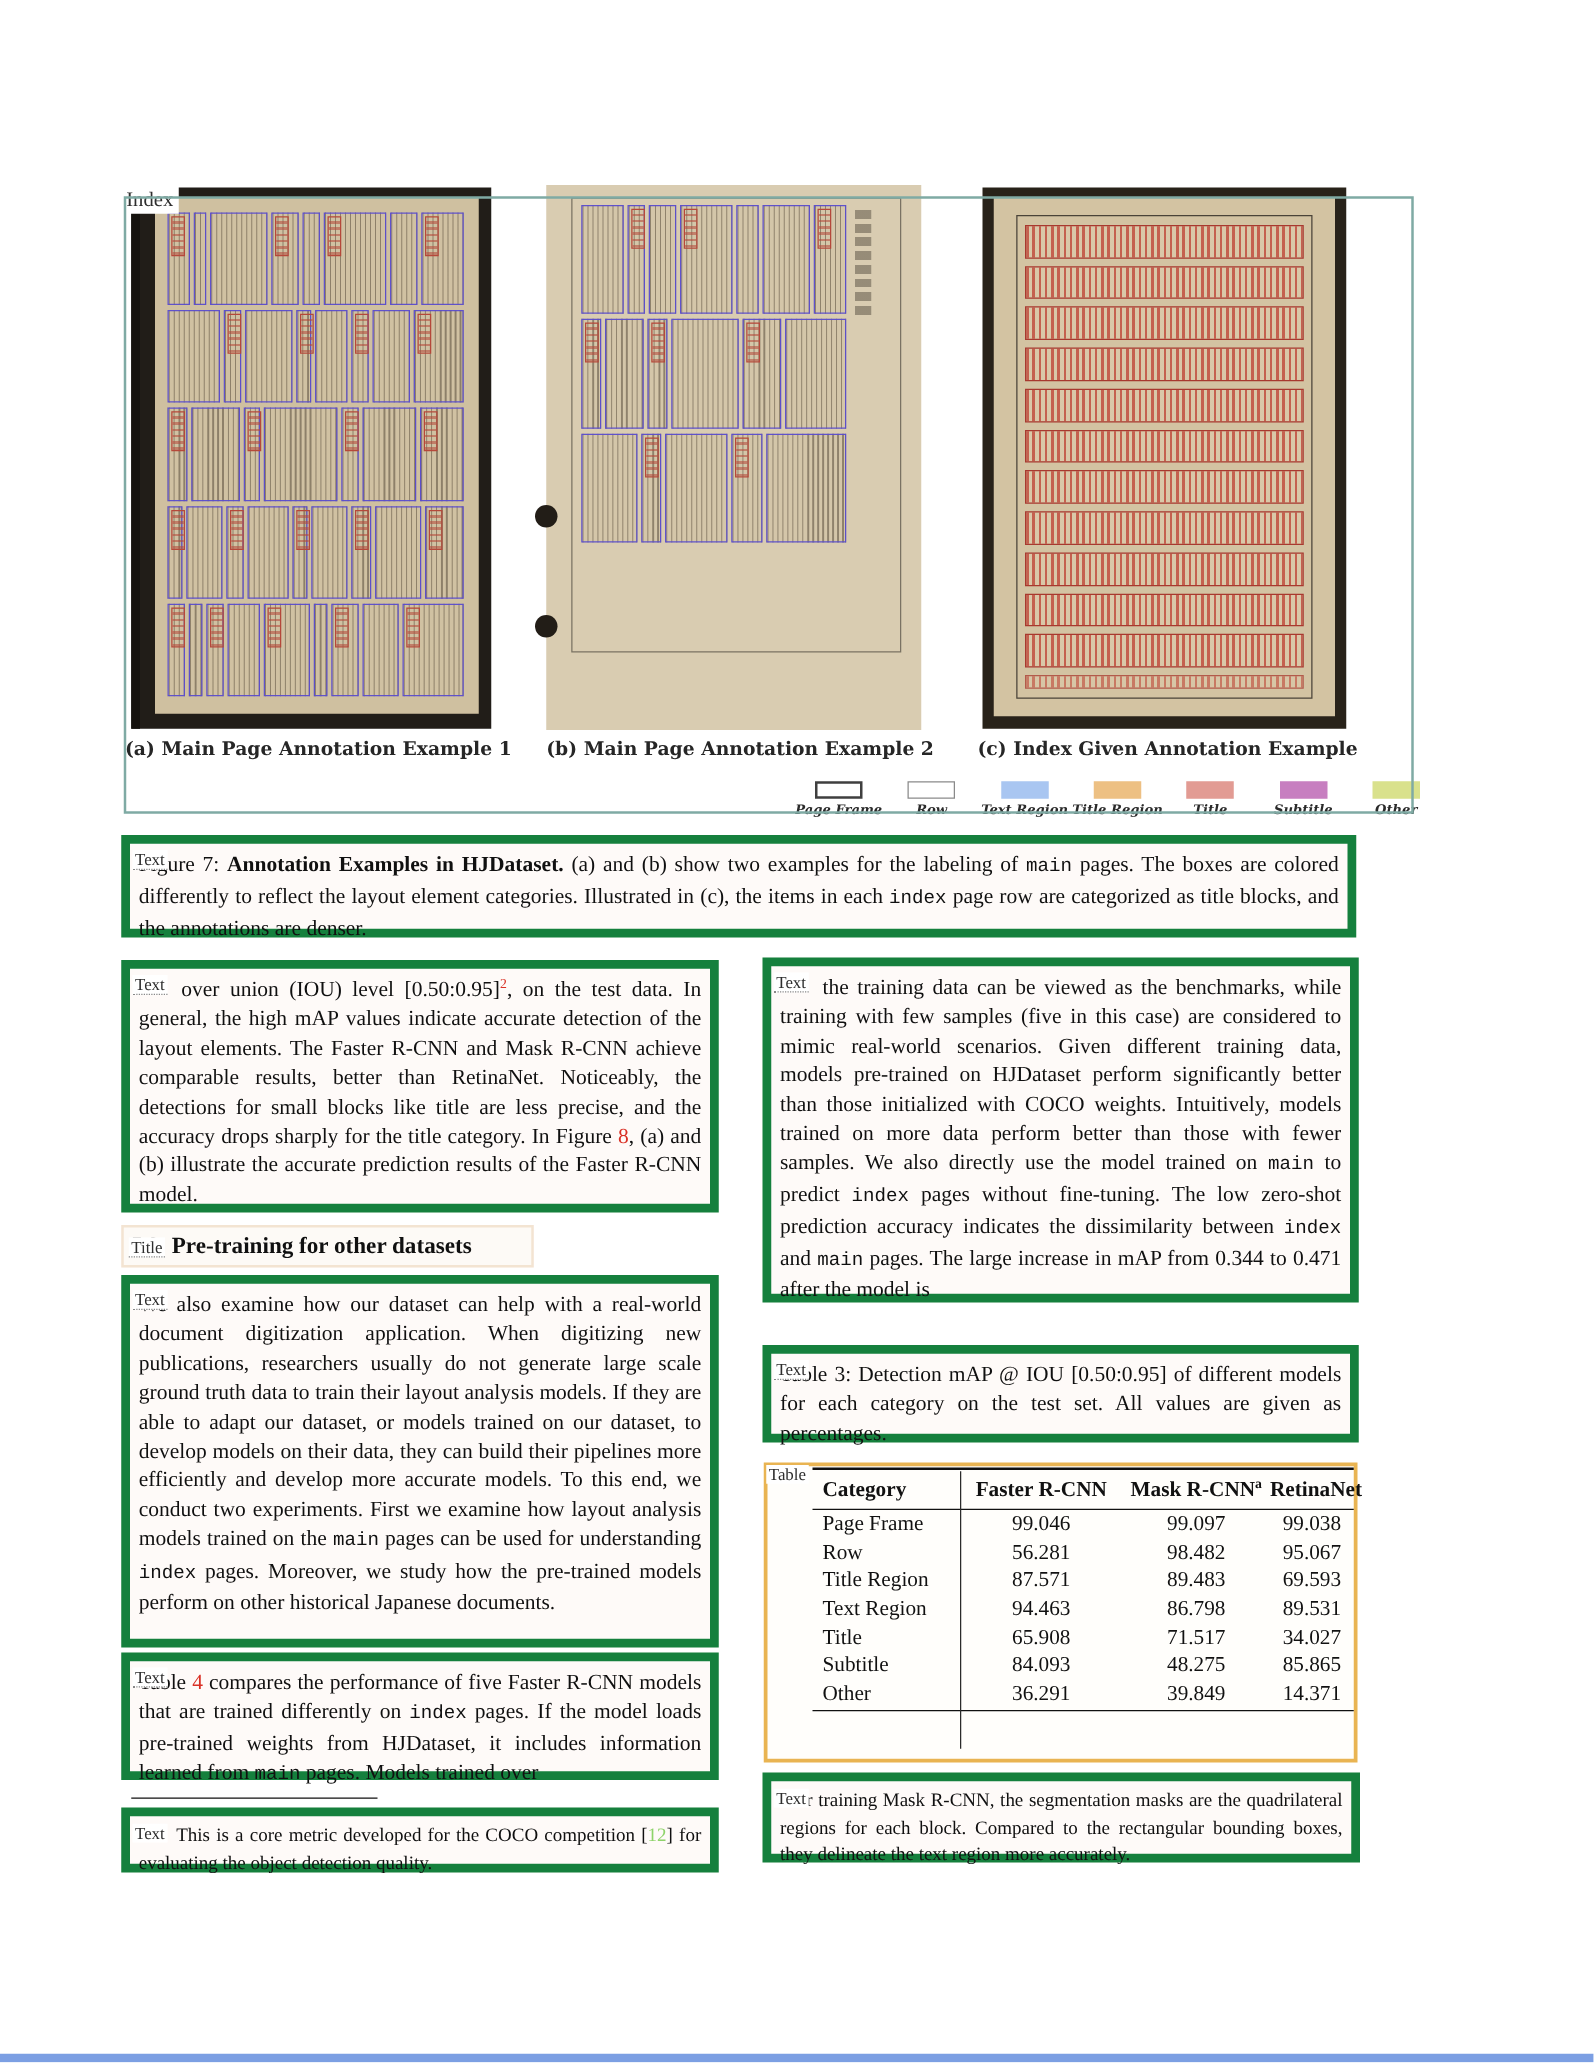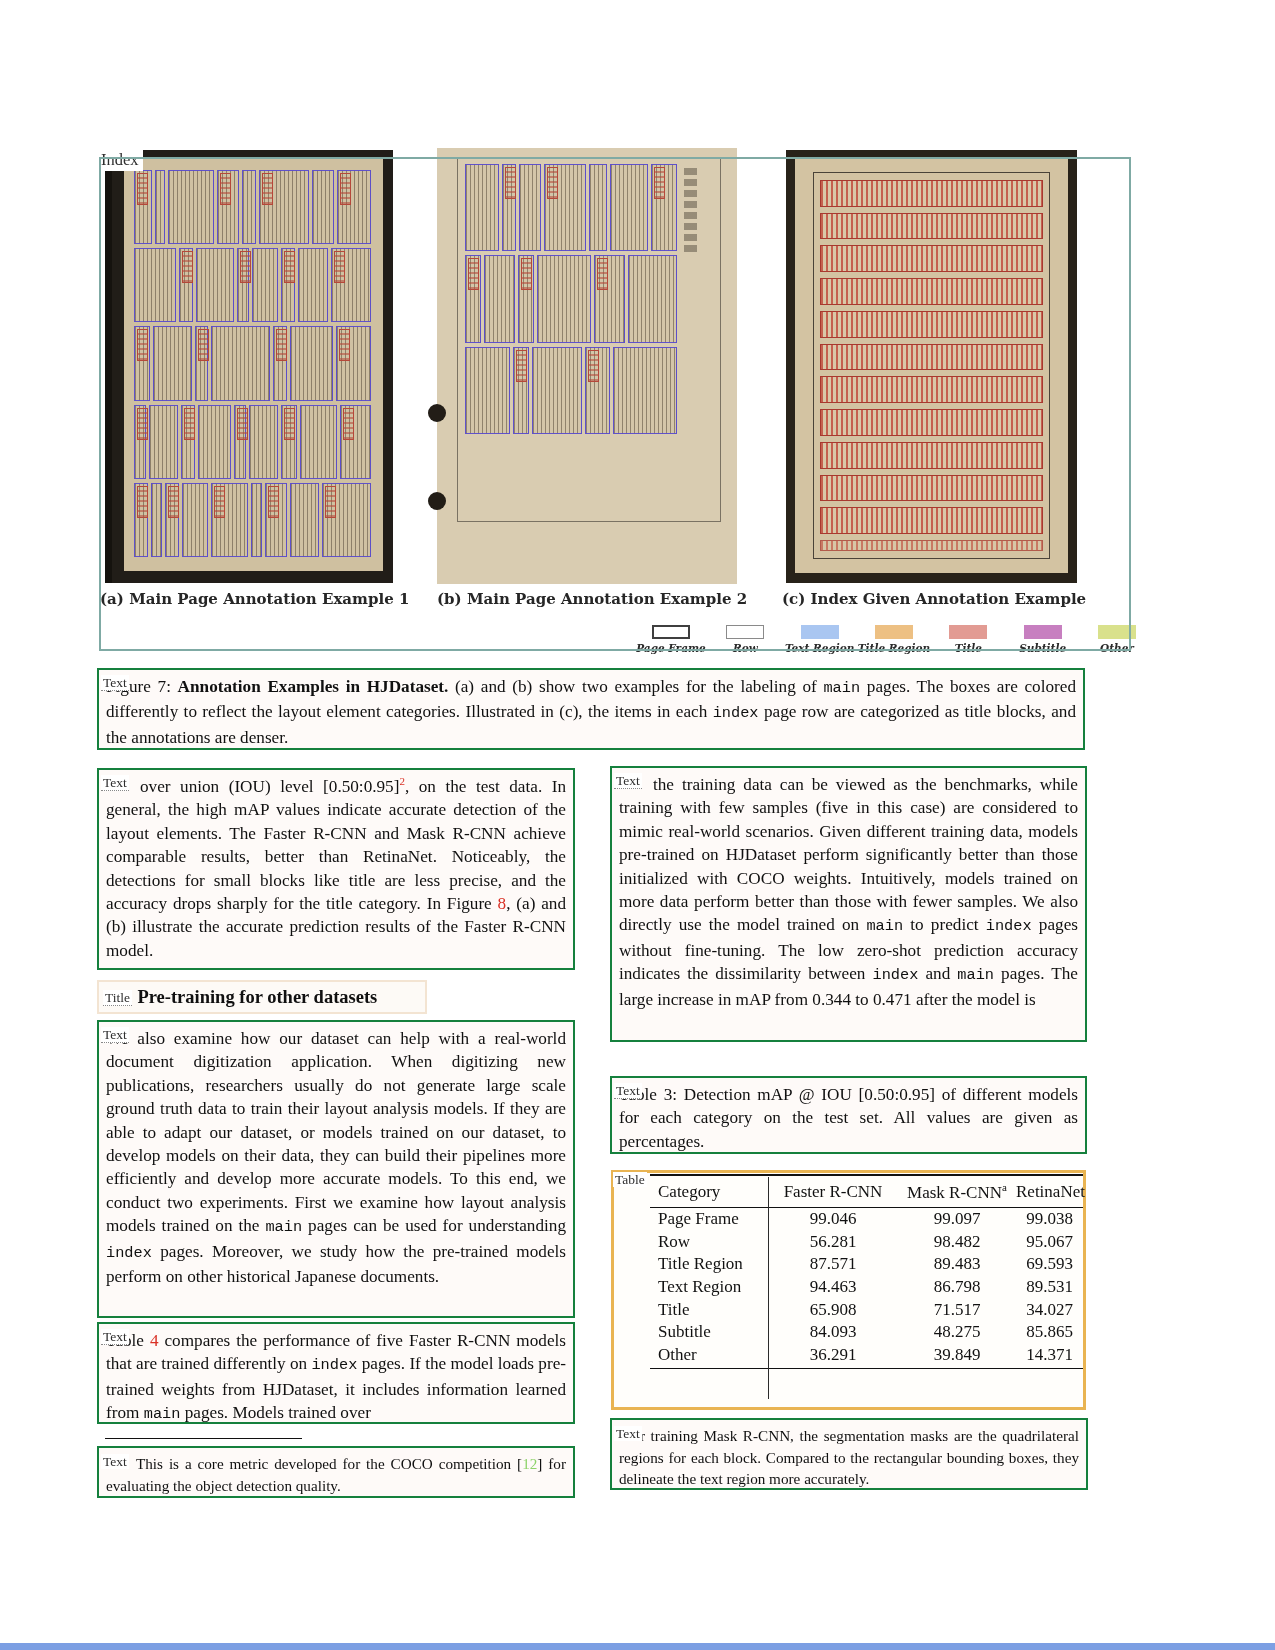--- a/index.html
+++ b/index.html
@@ -2,21 +2,21 @@
 <html><head>
 <meta charset="utf-8">
 <style>
   html,body{margin:0;padding:0;background:#ffffff;}
   .page{position:relative;width:1275px;height:1650px;background:#fff;overflow:hidden;
         font-family:"Liberation Serif",serif;color:#101010;}
 
   
   .anno{position:absolute;box-sizing:border-box;}
   .anno.fig{border:2.5px solid #7faaa4;background:transparent;z-index:6;pointer-events:none;}
-  .anno.txt{border:2px solid #15803d;background:rgba(246,203,188,0.10);z-index:3;}
+  .anno.txt{border:7px solid #15803d;background:rgba(246,203,188,0.10);z-index:3;}
   .anno.ttl{border:2px solid #f3e4d2;background:rgba(250,241,229,0.35);z-index:3;}
   .anno.tbl{border:3px solid #e9b452;background:rgba(248,230,195,0.06);z-index:3;}
   .anno-label{position:absolute;font-family:"Liberation Serif",serif;font-size:13.5px;line-height:15px;
         color:#2e2e2e;background:#fff;padding:0 2px;z-index:5;}
   .anno-label.dotted{border-bottom:1px dotted #888;}
   .anno-label.big{font-size:16.5px;line-height:20px;padding:1px 4px;}
 
   
   .para{position:relative;padding:5px 7px 0 7px;font-size:17.2px;line-height:23.4px;
         text-align:justify;color:#101010;}
@@ -58,21 +58,21 @@
   
   .legend{position:absolute;left:634px;top:625px;width:520px;display:flex;justify-content:space-between;z-index:2;}
   .legend-item{width:74px;display:flex;flex-direction:column;align-items:center;}
   .swatch{width:38px;height:14px;box-sizing:border-box;}
   .legend-label{margin-top:3px;font-family:"DejaVu Serif",serif;font-weight:700;font-style:italic;
        font-size:10.5px;color:#2a2a2a;white-space:nowrap;}
 
   
   .paper-table{position:absolute;left:650px;top:1174px;width:433px;height:232px;font-size:17px;color:#111;z-index:4;}
   .trow{display:flex;height:22.6px;align-items:center;}
-  .trow.head{height:31px;font-size:17px;}
+  .trow.head{height:31px;font-size:17px;font-weight:bold;}
   .trow.foot{height:27px;}
   .cell{white-space:nowrap;box-sizing:border-box;}
   .cell.c0{width:118px;text-align:left;padding-left:8px;}
   .cell.c1{width:130px;text-align:center;}
   .cell.c2{width:118px;text-align:center;}
   .cell.c3{width:67px;text-align:center;}
   .hrule{border-top:1px solid #111;height:0;}
   .hrule.thick{border-top-width:2px;}
   .hrule.med{border-top-width:1.5px;}
   .hrule.thin{margin:2px 0 3px 0;}

